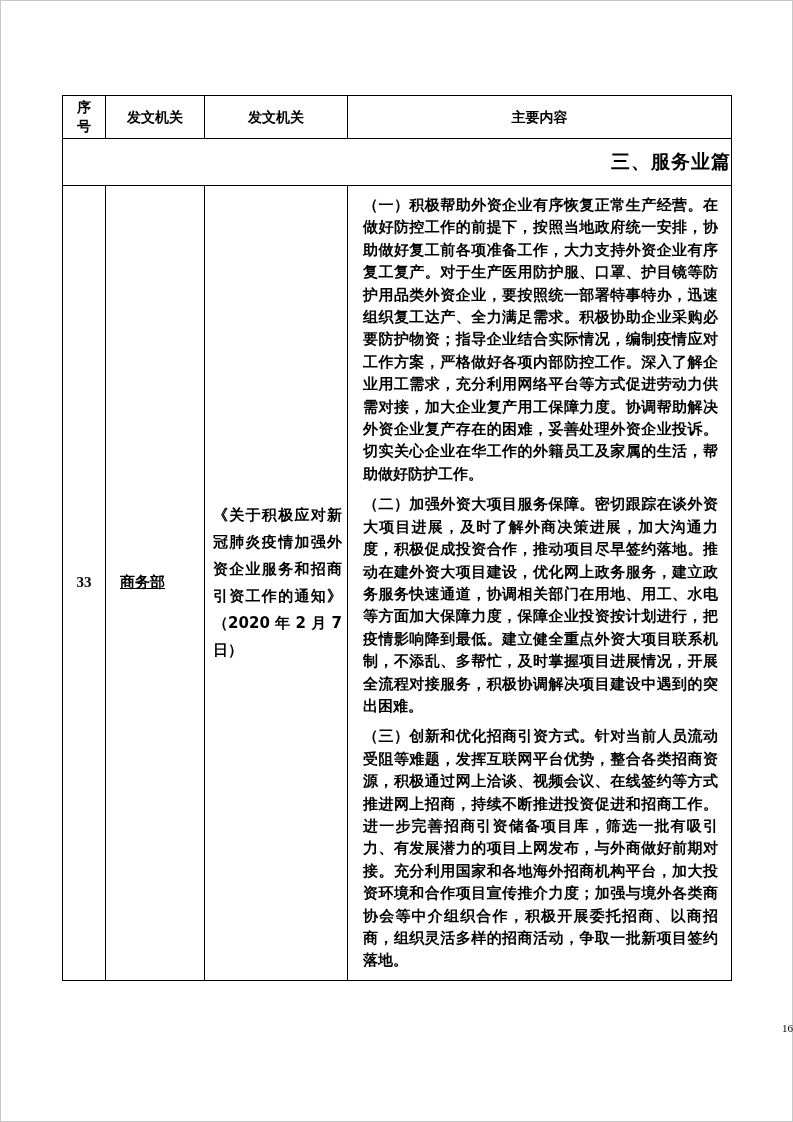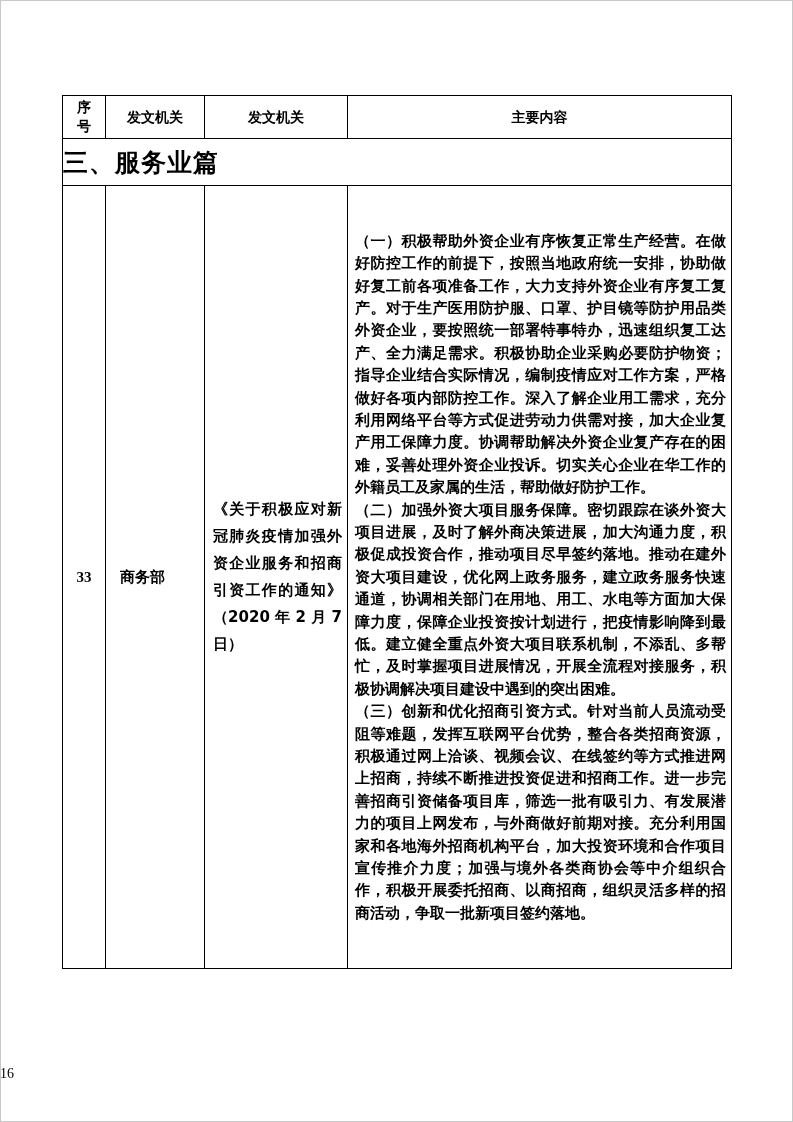--- a/index.html
+++ b/index.html
@@ -36,62 +36,63 @@
     font-size: 14px;
     line-height: 19px;
     text-align: center;
   }
   th.th-no {
     padding: 0 10px;
     margin-left: 31px;
   }
   .section-row td {
     height: 46px;
-    font-size: 25px;
-    text-align: left;
+    font-size: 19px;
+    text-align: right;
     letter-spacing: 1px;
   }
   .data-row td {
     height: 782px;
   }
   .no-cell {
     text-align: center;
     font-size: 15px;
     font-family: Liberation Serif, serif;
   }
   .agency-cell {
     text-align: left;
     font-size: 15px;
     padding: 0 0 0 14px !important;
+    text-decoration: underline;
   }
   .doc-cell {
     font-size: 15px;
     line-height: 27px;
     text-align: justify;
     text-justify: inter-ideograph;
     padding: 0 5px 0 8px !important;
     margin-left: 10px;
   }
   .content-cell {
     padding: 0 5px 0 7px !important;
   }
   .content-cell p {
-    margin: 0;
+    margin: 8px;
     font-size: 15px;
     line-height: 22.4px;
     text-align: justify;
     text-justify: inter-ideograph;
   }
   .page-number {
     position: absolute;
     left: 0;
-    top: 1066px;
+    top: 1022px;
     width: 100%;
-    text-align: left;
-    font-size: 14px;
+    text-align: right;
+    font-size: 11px;
     font-family: "Liberation Serif", "DejaVu Serif", serif;
     color: #000000;
   }
 </style>
 </head>
 <body>
 
 <table class="doc-table">
   <colgroup>
     <col style="width:43px">

